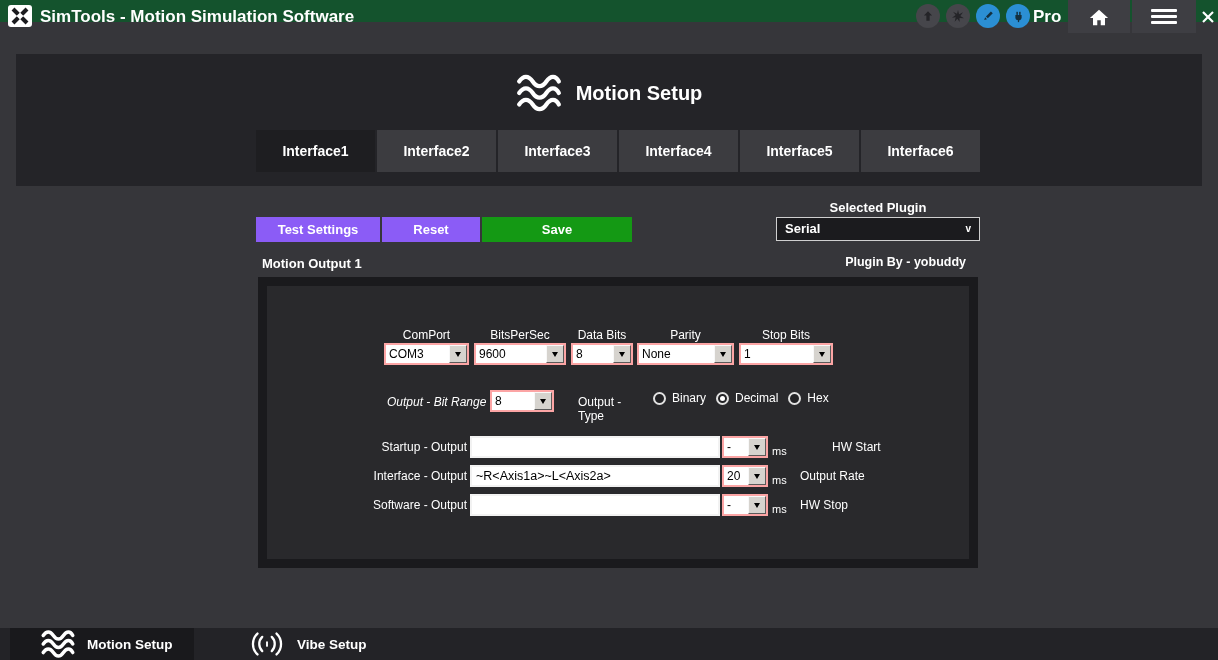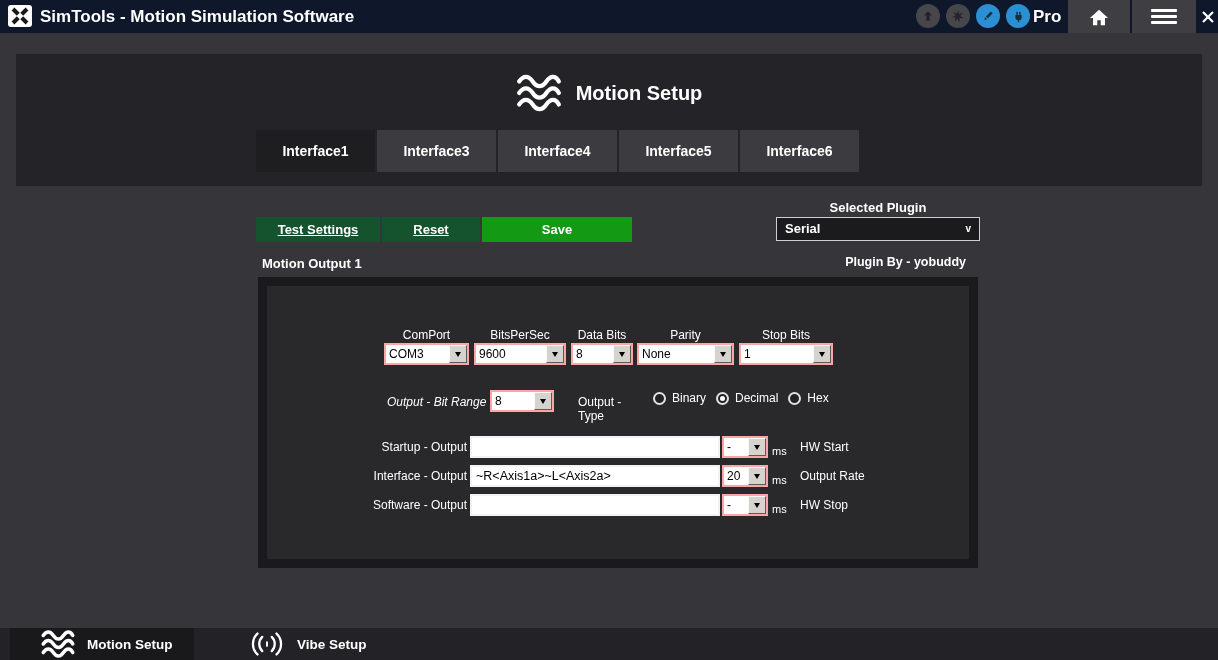--- a/index.html
+++ b/index.html
@@ -1,20 +1,20 @@
 <!DOCTYPE html>
 <html><head>
 <meta charset="utf-8">
 <style>
   html,body{margin:0;padding:0;background:#111;}
   body{width:1218px;height:660px;position:relative;overflow:hidden;
        font-family:"Liberation Sans",sans-serif;background:#36363a;-webkit-font-smoothing:antialiased;}
 
   
-  .titlebar{position:absolute;left:0;top:0;width:1218px;height:33px;background:#0f172a;}
+  .titlebar{position:absolute;left:0;top:0;width:1218px;height:22px;background:#14532d;}
   .logo{position:absolute;left:8px;top:5px;width:24px;height:22px;}
   .app-title{position:absolute;left:40px;top:0;height:33px;line-height:33px;
              color:#fff;font-size:17px;font-weight:bold;}
   .tb-circles{position:absolute;left:916px;top:4px;display:flex;gap:6px;}
   .circ{width:24px;height:24px;border-radius:50%;display:flex;align-items:center;justify-content:center;cursor:pointer;}
   .circ.gray{background:#46464b;}
   .circ.blue{background:#2b8fd4;}
   .pro{position:absolute;left:1033px;top:0;height:33px;line-height:33px;color:#fff;font-size:17px;font-weight:bold;}
   .tb-btn{position:absolute;top:0;height:33px;background:#3e3e43;display:flex;align-items:center;justify-content:center;cursor:pointer;}
   .tb-btn.dark{background:transparent;}
@@ -25,21 +25,21 @@
   .page-title-row{position:absolute;left:0;right:0;top:20px;display:flex;align-items:center;justify-content:center;gap:14px;}
   .page-title{color:#fff;font-size:20px;font-weight:bold;}
   .tabs{position:absolute;left:256px;top:130px;display:flex;gap:2px;}
   .tab{width:119px;height:42px;line-height:42px;text-align:center;background:#3c3c40;
        color:#fff;font-size:14px;font-weight:bold;cursor:pointer;}
   .tab.active{background:#1e1e21;}
 
   
   .btn{position:absolute;top:217px;height:25px;line-height:25px;text-align:center;color:#fff;
        font-size:13px;font-weight:bold;cursor:pointer;}
-  .btn.gray{background:#14532d;text-decoration:underline;}
+  .btn.gray{background:#8b5cf6;}
   .btn.green{background:#149914;}
   .sel-plugin-label{position:absolute;left:776px;top:200px;width:204px;text-align:center;
                     color:#fff;font-size:13px;font-weight:bold;}
   .plugin-select{position:absolute;left:776px;top:217px;width:204px;height:24px;box-sizing:border-box;
                  background:#1b1b1e;border:1px solid #cfcfcf;color:#fff;font-size:13px;font-weight:bold;
                  line-height:22px;padding-left:8px;cursor:pointer;}
   .plugin-select .chev{position:absolute;right:8px;top:0;font-size:10px;font-weight:bold;line-height:22px;}
 
   .mo-title{position:absolute;left:262px;top:256px;color:#fff;font-size:13px;font-weight:bold;}
   .plugin-by{position:absolute;right:252px;top:255px;color:#fff;font-size:12.5px;font-weight:bold;}
@@ -147,20 +147,21 @@
       <path d="M3 7 c4 -6 9 -6 13 0 c4 6 9 6 13 0 c4 -6 9 -6 12 0"></path>
       <path d="M3 18 c4 -6 9 -6 13 0 c4 6 9 6 13 0 c4 -6 9 -6 12 0"></path>
       <path d="M3 29 c4 -6 9 -6 13 0 c4 6 9 6 13 0 c4 -6 9 -6 12 0"></path>
     </svg>
     <div class="page-title">Motion Setup</div>
   </div>
 </div>
 
 <div class="tabs">
   <div class="tab active">Interface1</div>
+  <div class="tab">Interface2</div>
   <div class="tab">Interface3</div>
   <div class="tab">Interface4</div>
   <div class="tab">Interface5</div>
   <div class="tab">Interface6</div>
 </div>
 
 <div class="btn gray" style="left:256px;width:124px;">Test Settings</div>
 <div class="btn gray" style="left:382px;width:98px;">Reset</div>
 <div class="btn green" style="left:482px;width:150px;">Save</div>
 
@@ -237,21 +238,21 @@
 
 <div class="row-label" style="top:440px;">Startup - Output</div>
 <input class="win-input" style="left: 470px; top: 436px;" value="">
 <div class="combo" style="left:722px;top:436px;width:46px;">
   <span class="combo-val">-</span>
   <span class="combo-btn">
       <i class="arr"></i>
     </span>
 </div>
 <div class="ms-label" style="left:772px;top:445px;">ms</div>
-<div class="tag-label" style="top:440px;">HW Start</div>
+<div class="tag-label" style="top:440px;margin-left:32px;">HW Start</div>
 
 <div class="row-label" style="top:469px;">Interface - Output</div>
 <input class="win-input" style="left: 470px; top: 465px;" value="~R&lt;Axis1a&gt;~L&lt;Axis2a&gt;">
 <div class="combo" style="left:722px;top:465px;width:46px;">
   <span class="combo-val">20</span>
   <span class="combo-btn">
       <i class="arr"></i>
     </span>
 </div>
 <div class="ms-label" style="left:772px;top:474px;">ms</div>

